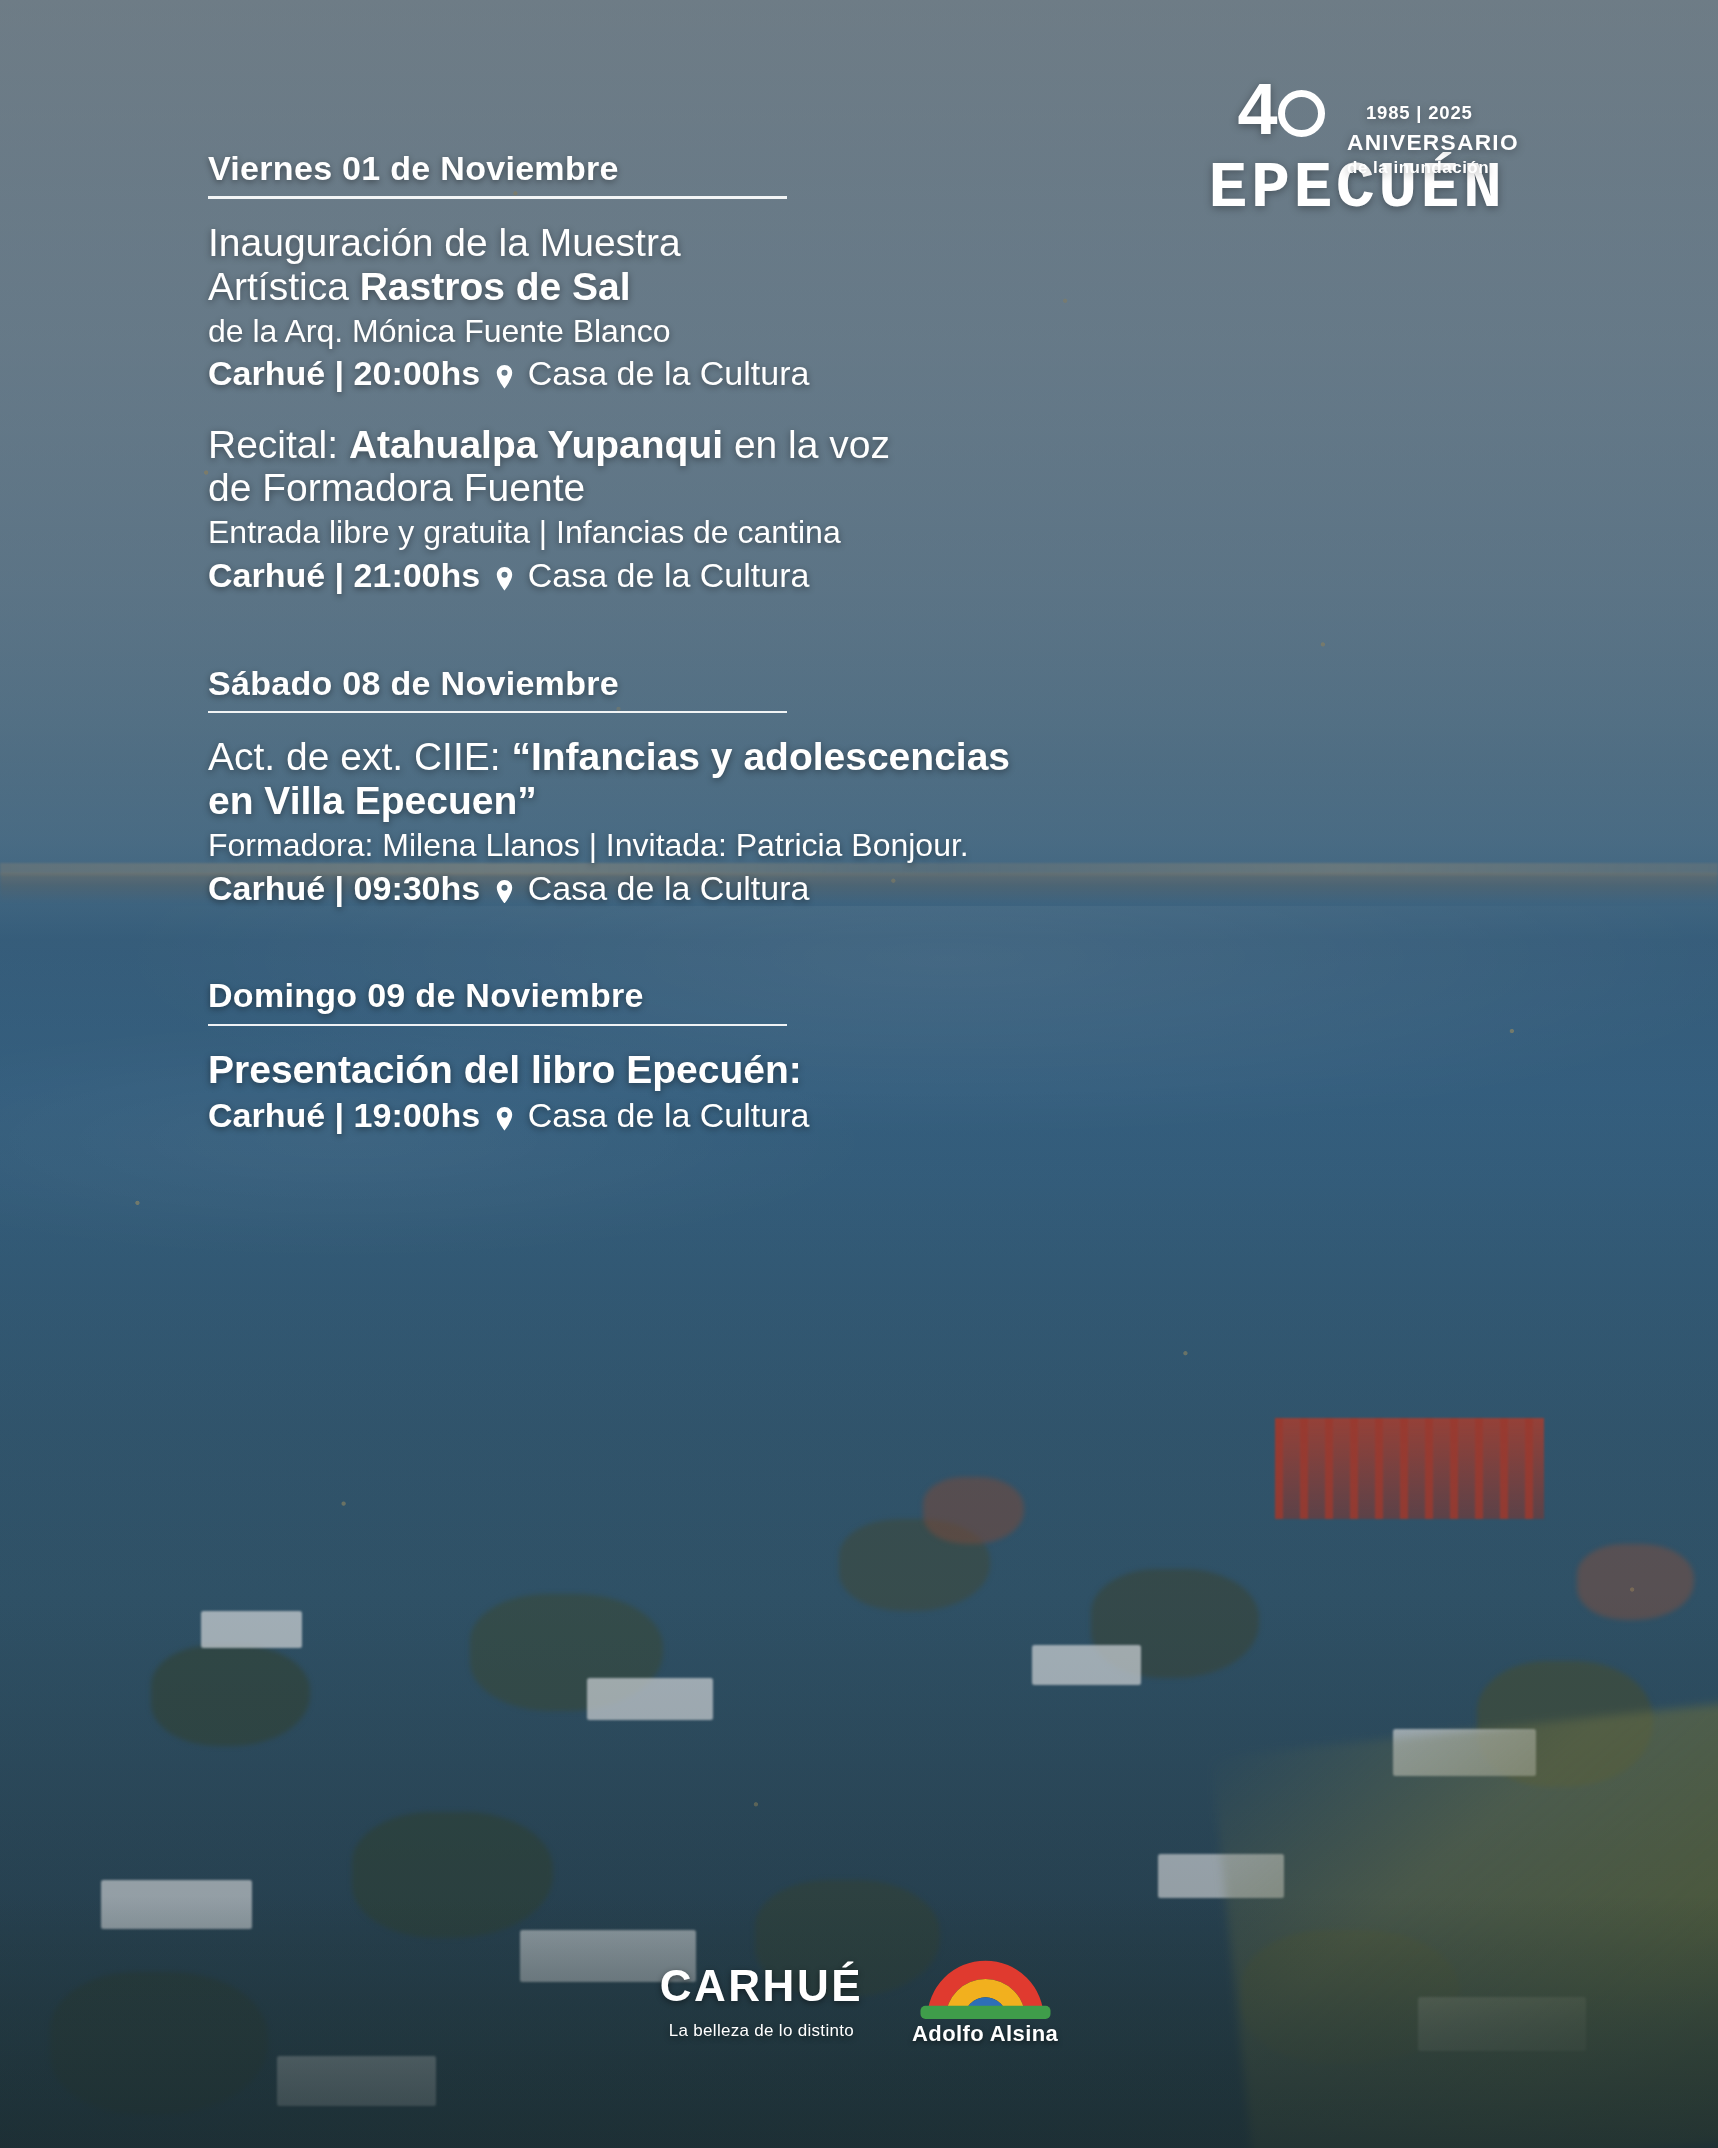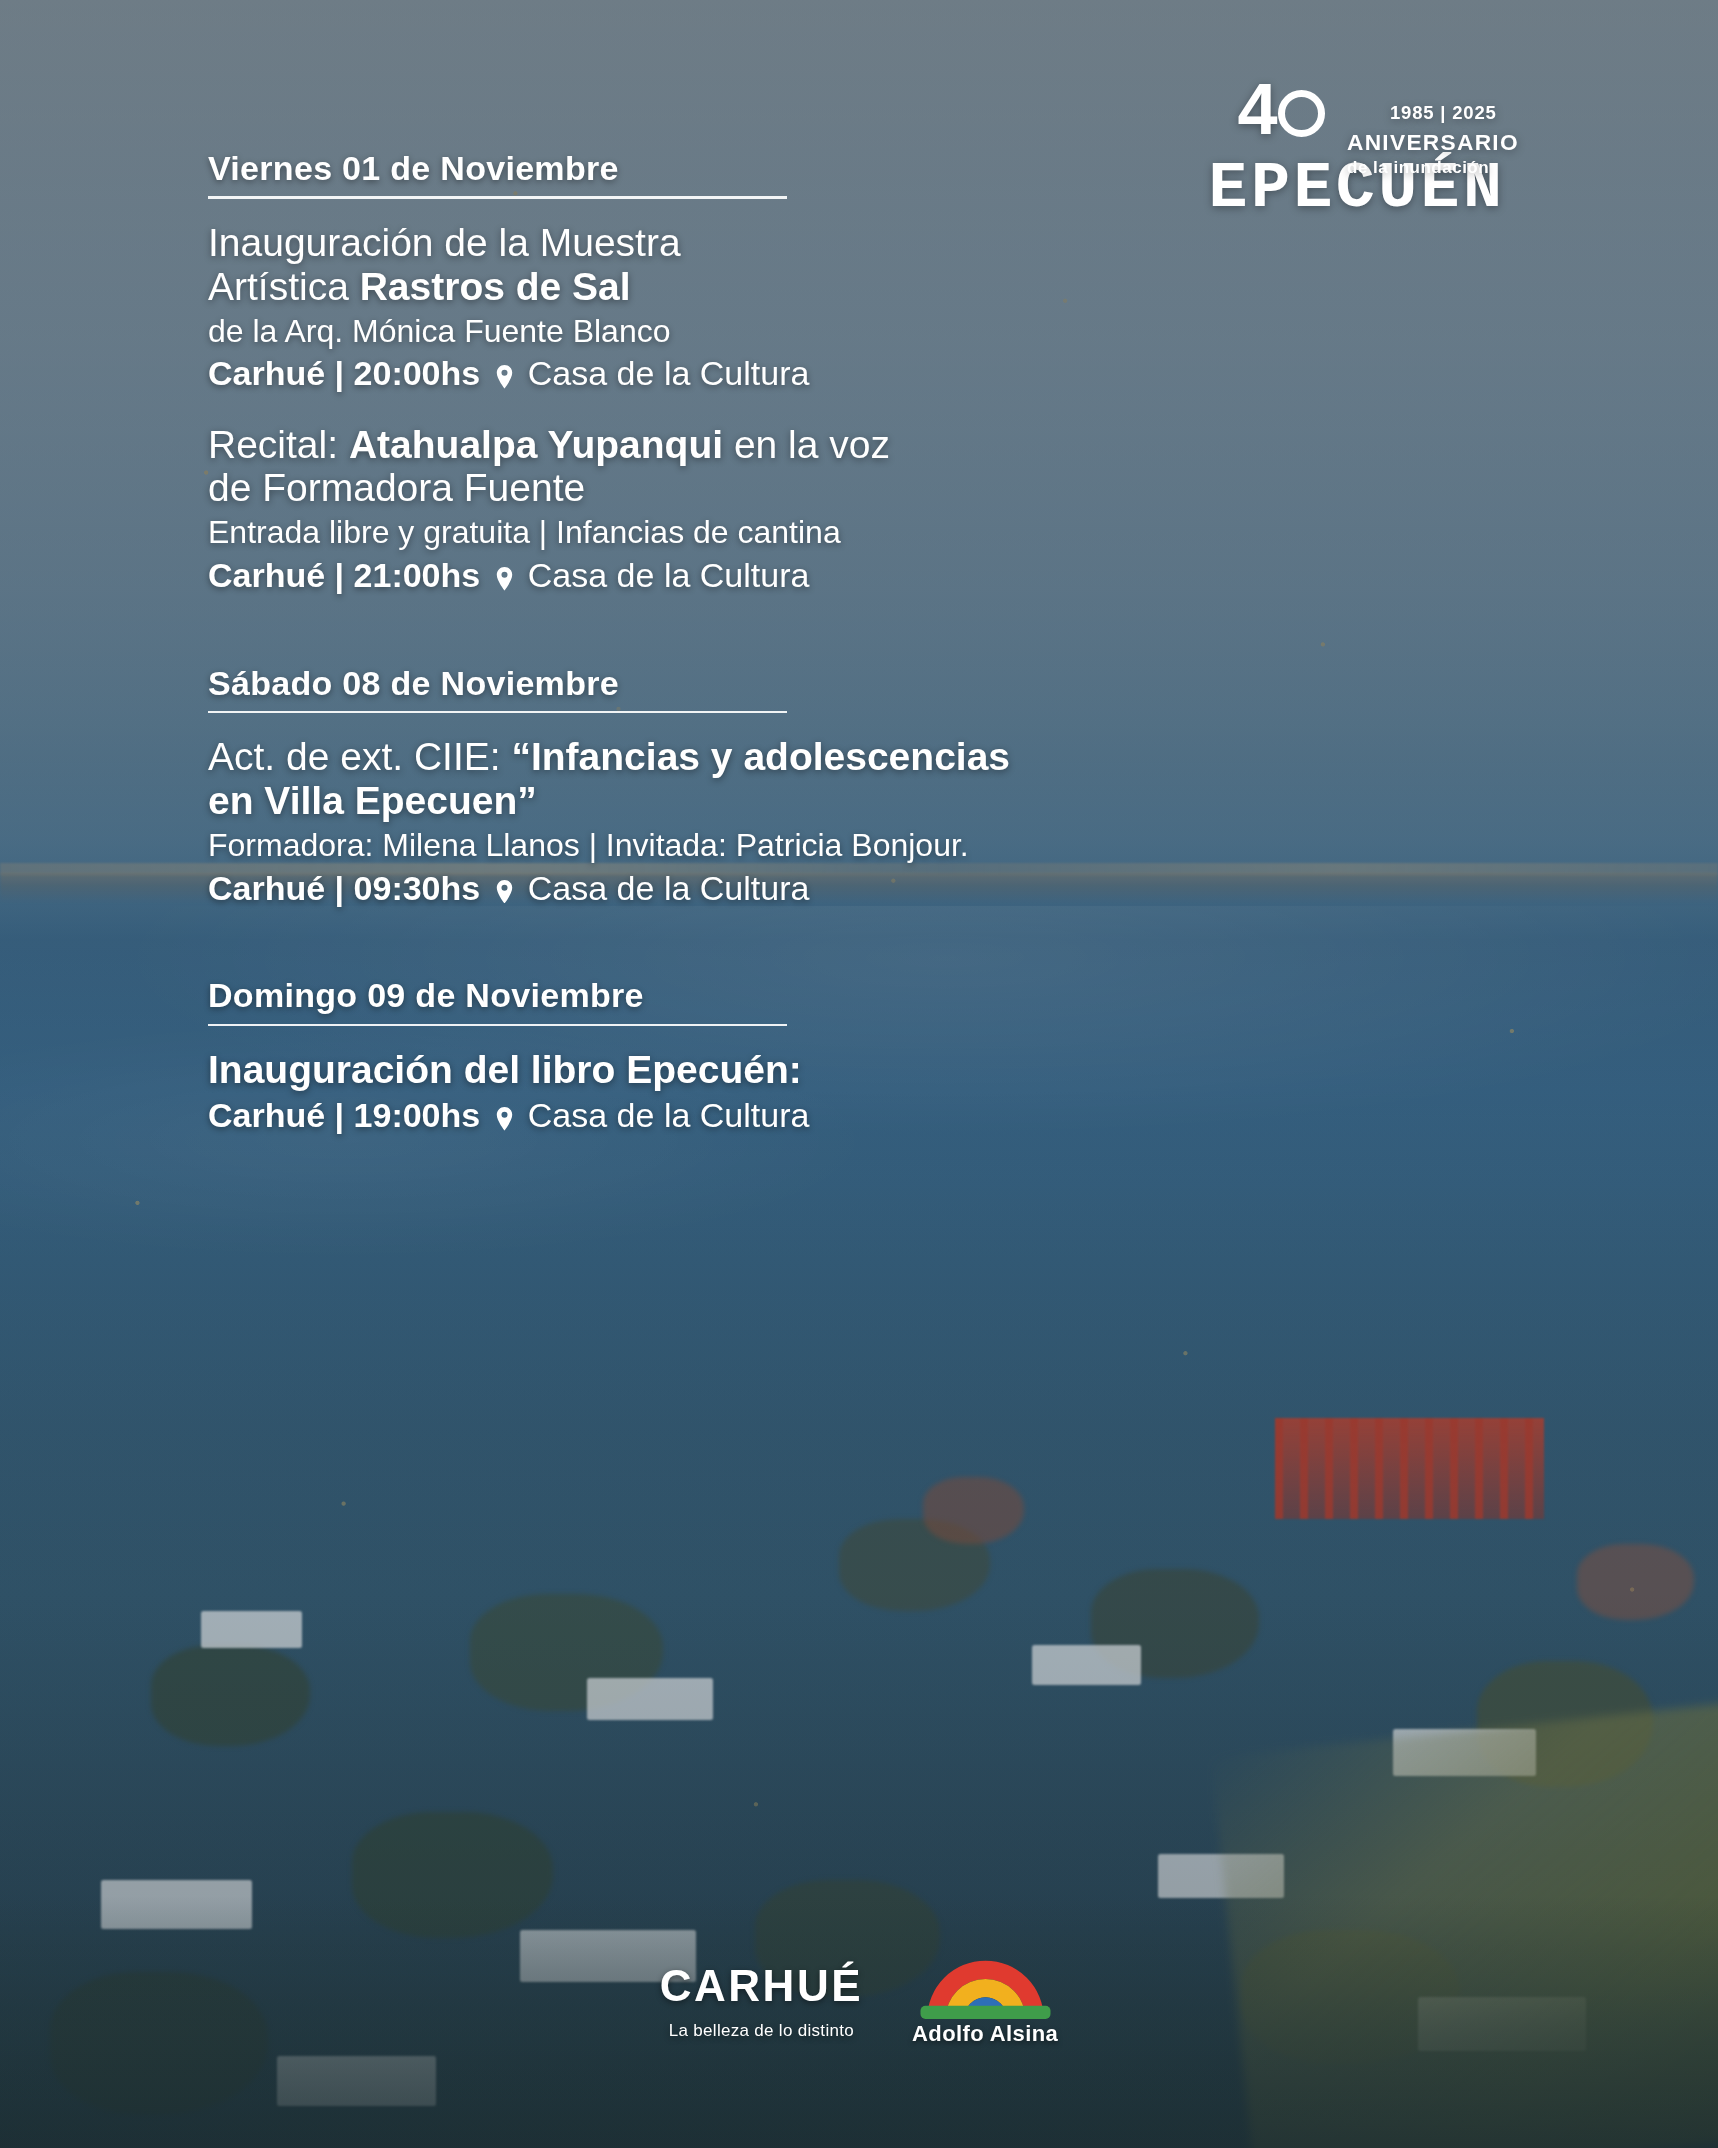--- a/index.html
+++ b/index.html
@@ -174,21 +174,21 @@
     display: inline-block;
     width: 47px; height: 47px;
     border: 7.6px solid #fff;
     border-radius: 50%;
     vertical-align: -3.4px;
     margin-left: 1.7px;
     box-sizing: border-box;
   }
   .logo-anniv .years {
     position: absolute;
-    left: 268px;
+    left: 244px;
     top: 25px;
     font-size: 18.5px;
     font-weight: 700;
     letter-spacing: 0.8px;
   }
   .logo-anniv .anniv {
     position: absolute;
     left: 225px;
     top: 52px;
     font-size: 22.7px;
@@ -423,21 +423,21 @@
         </p>
       </div>
 
       <div class="gap-big"></div>
 
       <h2 class="day-heading">Domingo 09 de Noviembre</h2>
       <hr class="day-rule">
 
       <div class="event">
         <p class="event-title">
-          <b>Inauguración del libro Epecuén:</b><br>
+          <b>Presentación del libro Epecuén:</b><br>
         </p>
         <p class="event-place">
           <span class="strong">Carhué</span>
           <span class="strong">|</span>
           <span class="strong">19:00hs</span>
           <span class="pin">
             <svg viewBox="0 0 20 28" width="17" height="23.5">
                 <path d="M10 0C4.9 0 0.8 4.1 0.8 9.2 0.8 16.3 10 28 10 28s9.2-11.7 9.2-18.8C19.2 4.1 15.1 0 10 0zm0 12.8a3.6 3.6 0 1 1 0-7.2 3.6 3.6 0 0 1 0 7.2z" fill="#ffffff"></path>
               </svg>
           </span>

